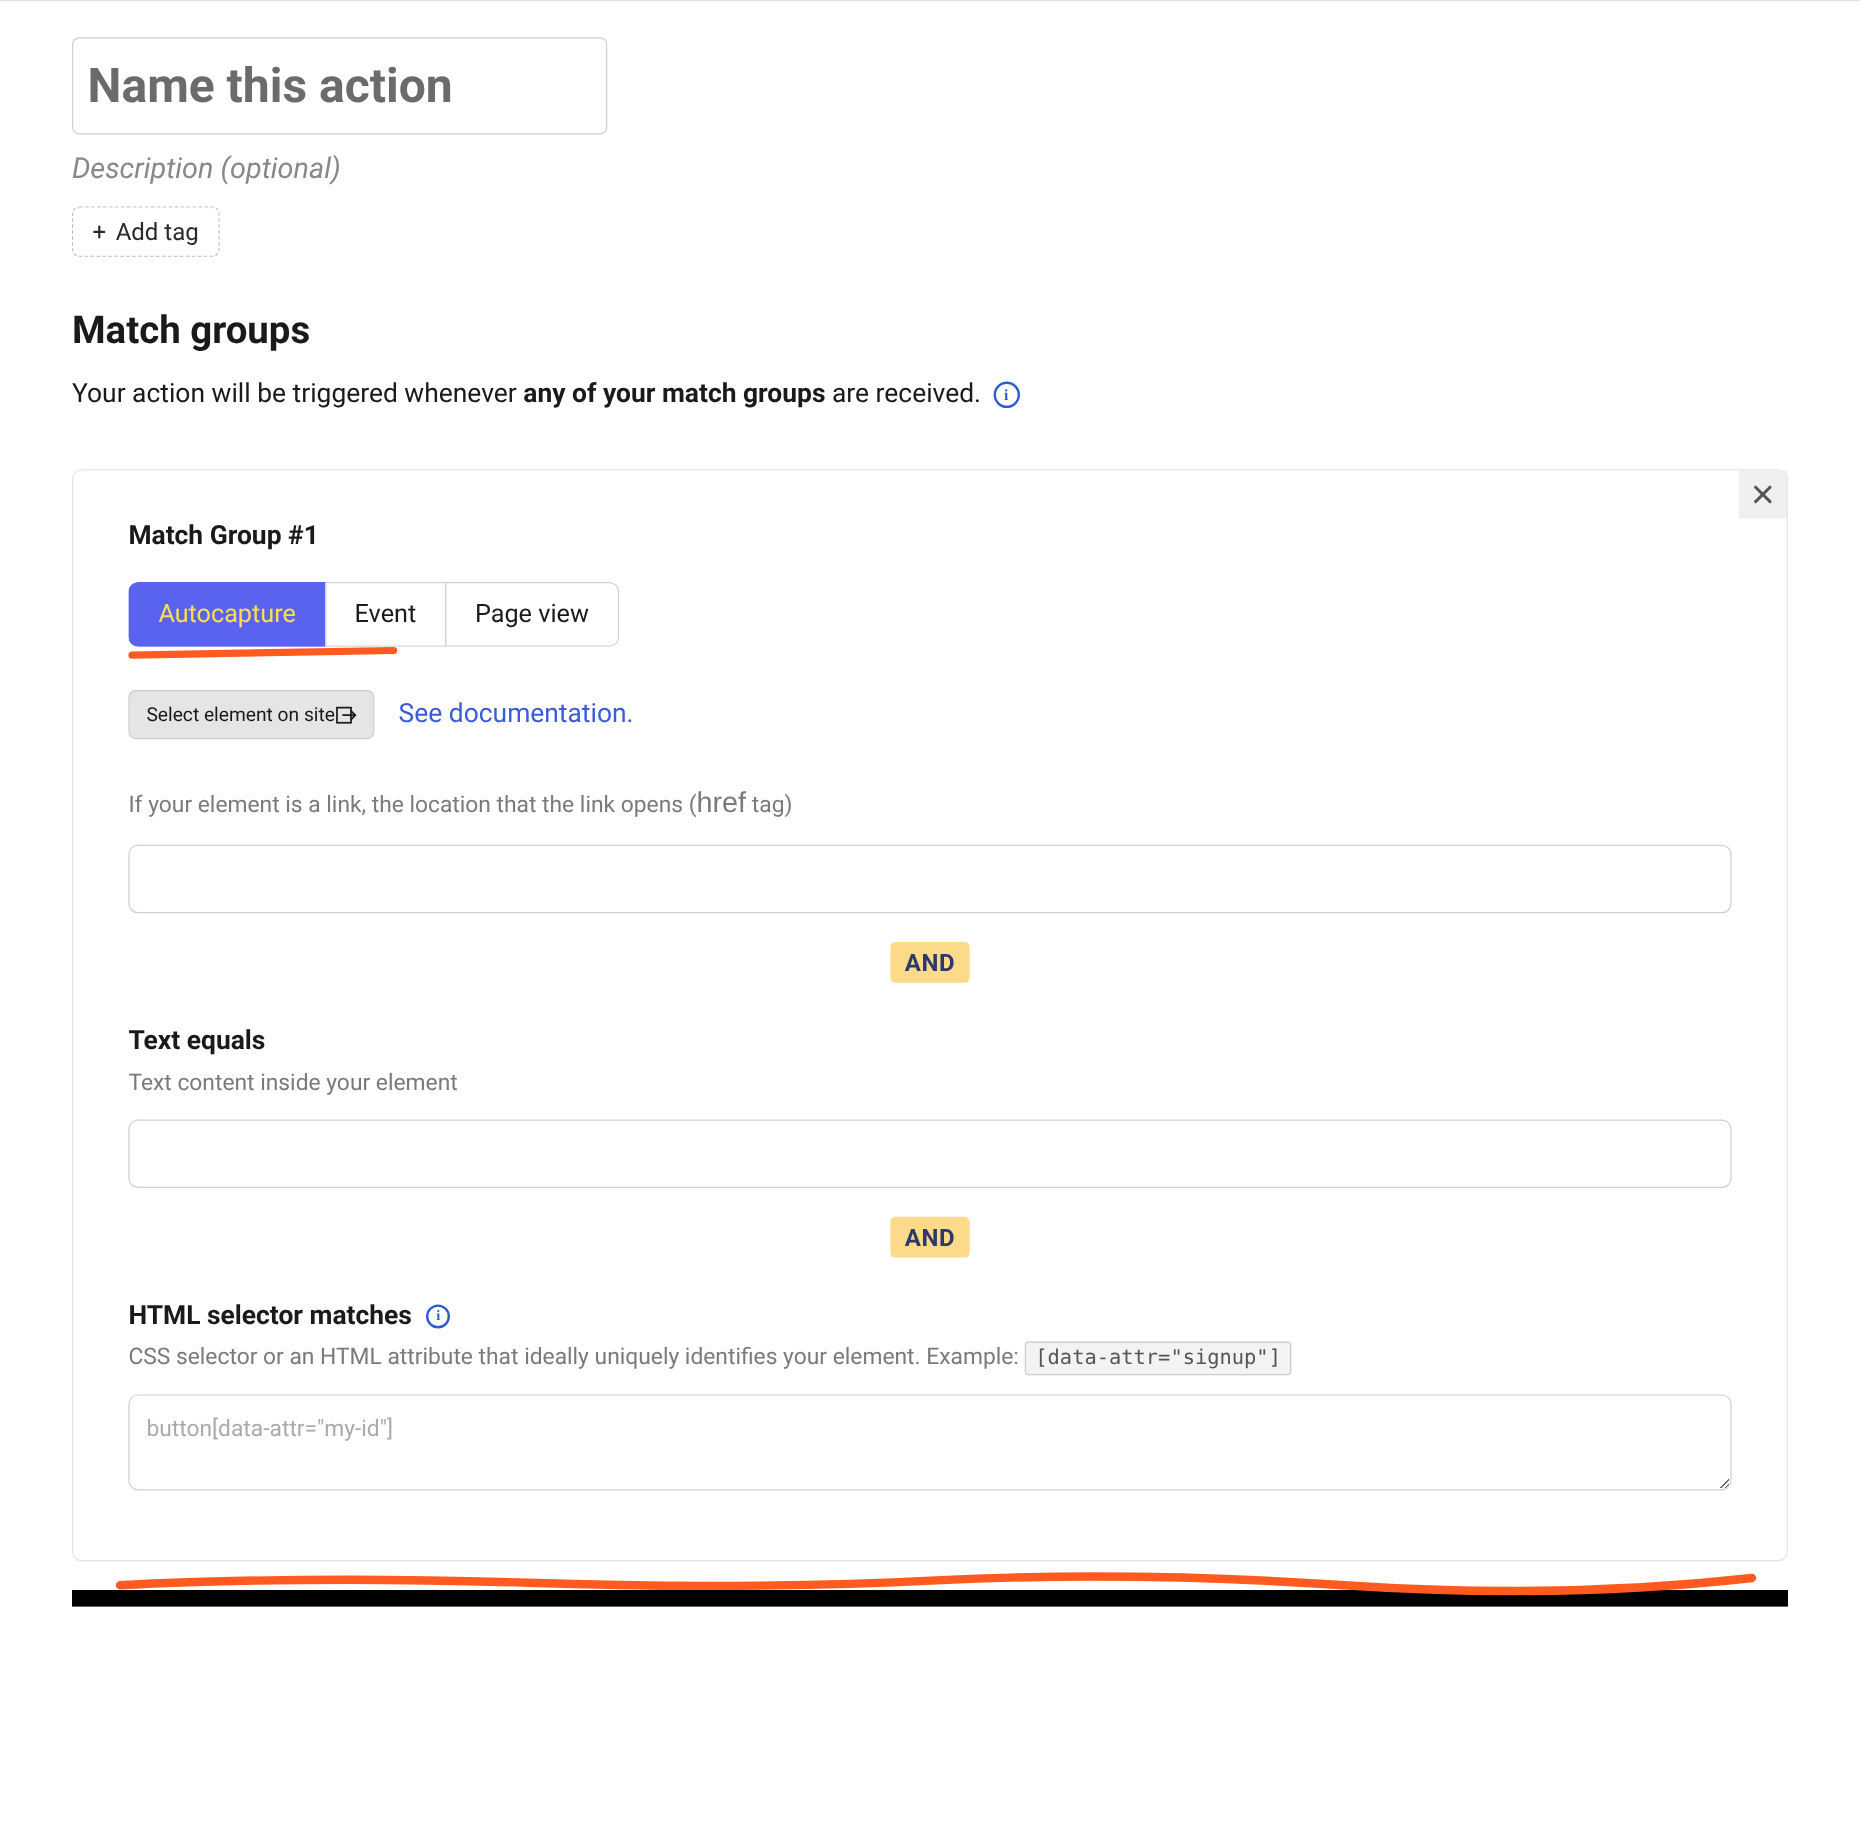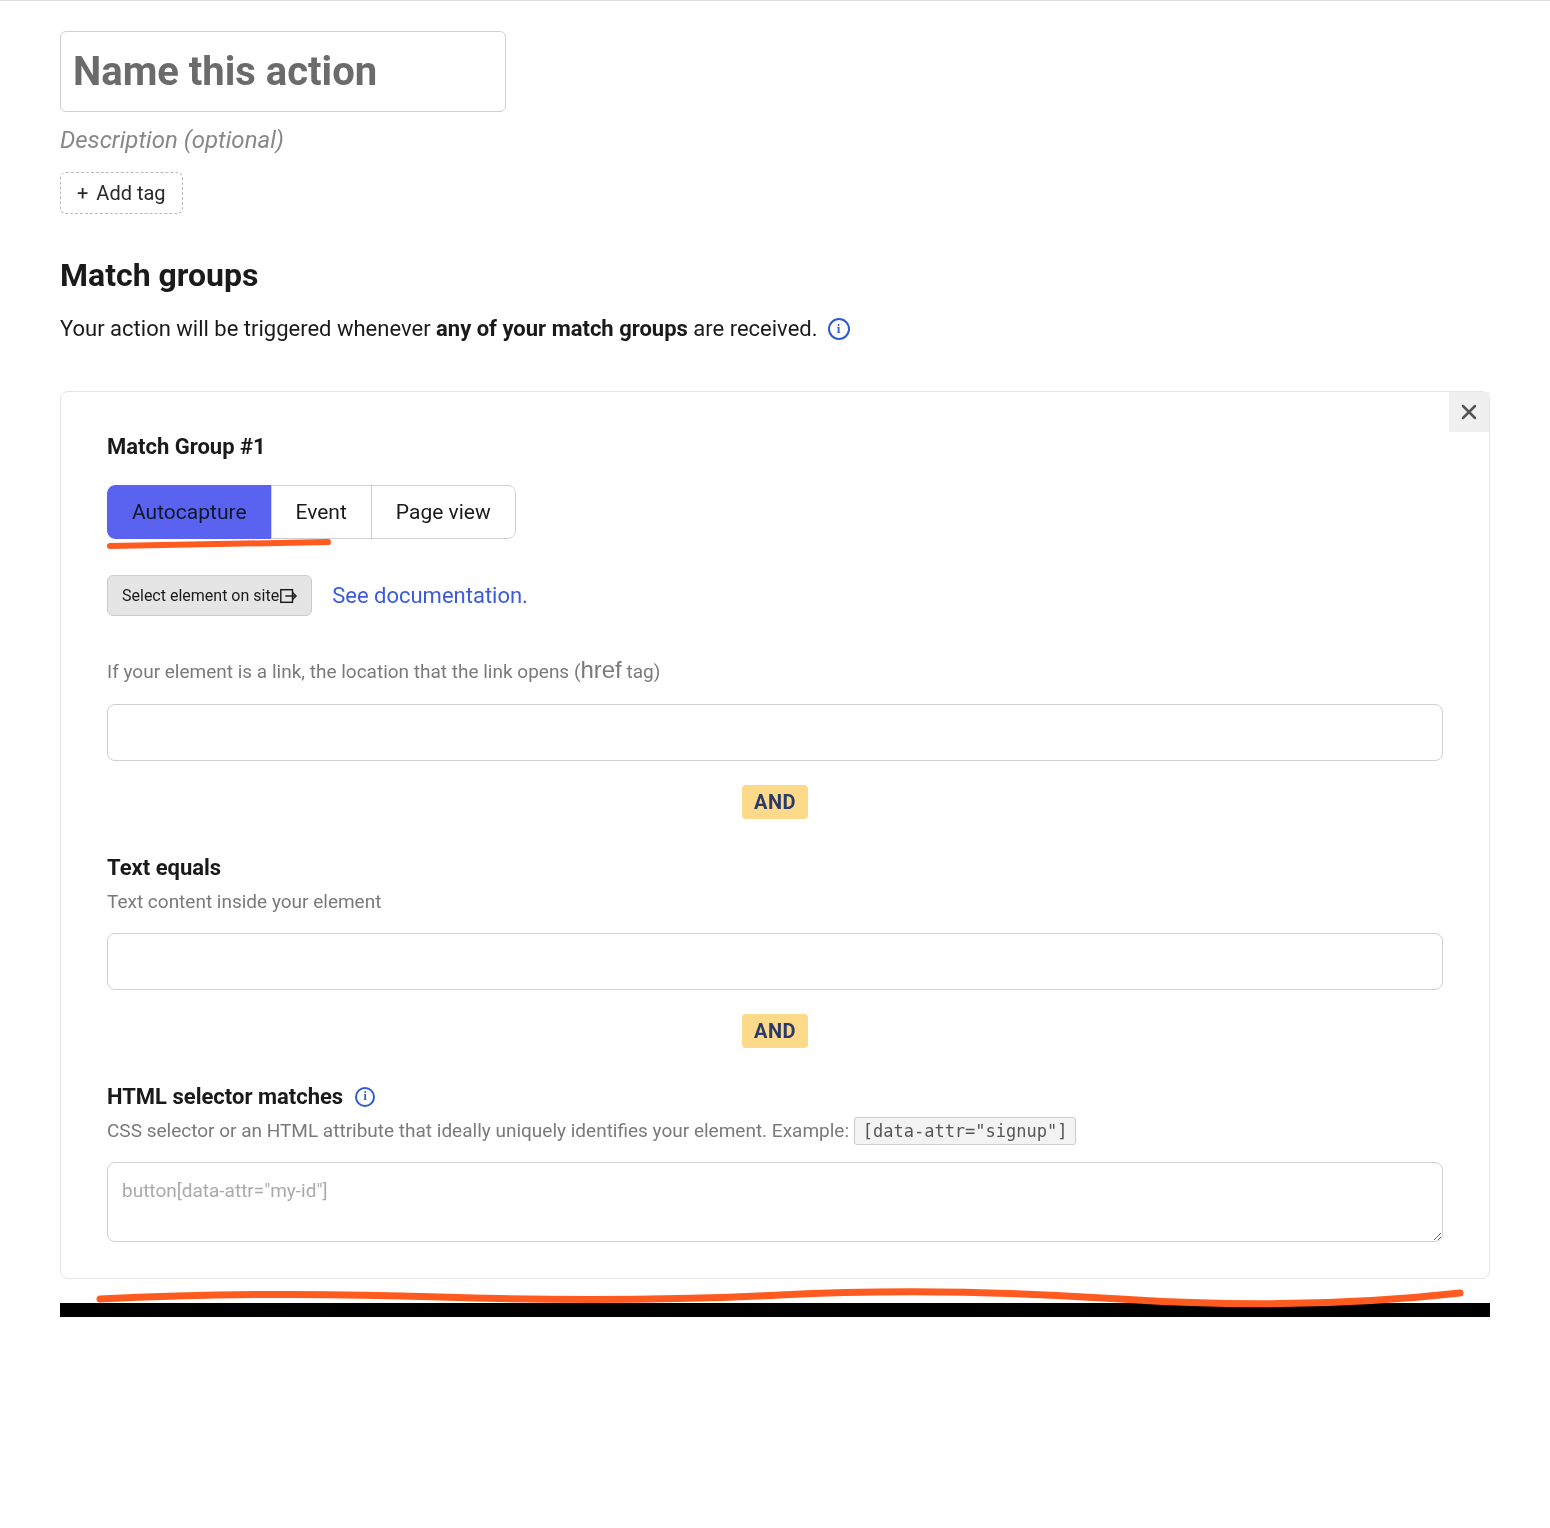--- a/index.html
+++ b/index.html
@@ -98,21 +98,21 @@
       font-weight: bold;
       font-style: normal;
       font-family: Georgia, serif;
       margin-left: 4px;
     }
     .match-group-card {
       position: relative;
       margin-top: 50px;
       border: 1px solid #e5e5e5;
       border-radius: 8px;
-      padding: 42px 46px 32px 46px;
+      padding: 42px 46px 54px 46px;
     }
     .close-btn {
       position: absolute;
       top: 0;
       right: 0;
       width: 40px;
       height: 40px;
       background: #f0f0f0;
       border: none;
       display: flex;
@@ -149,21 +149,21 @@
       border-top-left-radius: 8px;
       border-bottom-left-radius: 8px;
       margin-left: 0;
     }
     .tab:last-child {
       border-top-right-radius: 8px;
       border-bottom-right-radius: 8px;
     }
     .tab.active {
       background: #5a63f0;
-      color: #0f172a;
+      color: #fde047;
       border-color: #5a63f0;
     }
     .underline-annot {
       height: 6px;
       background: #ff5a1f;
       border-radius: 4px;
       margin-top: 2px;
       width: 224px;
       transform: rotate(-1deg);
     }

